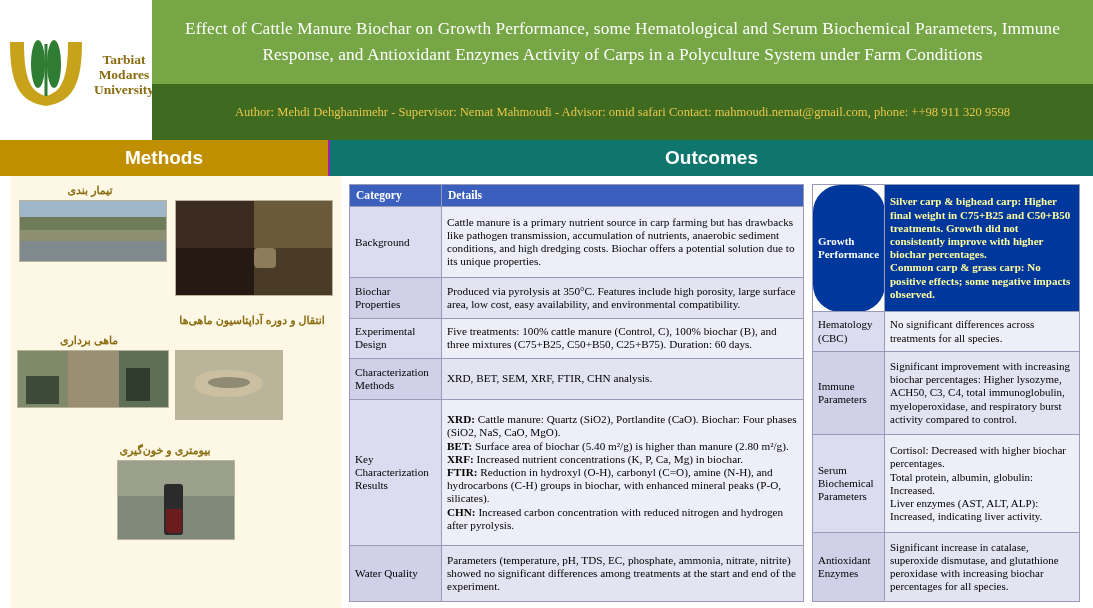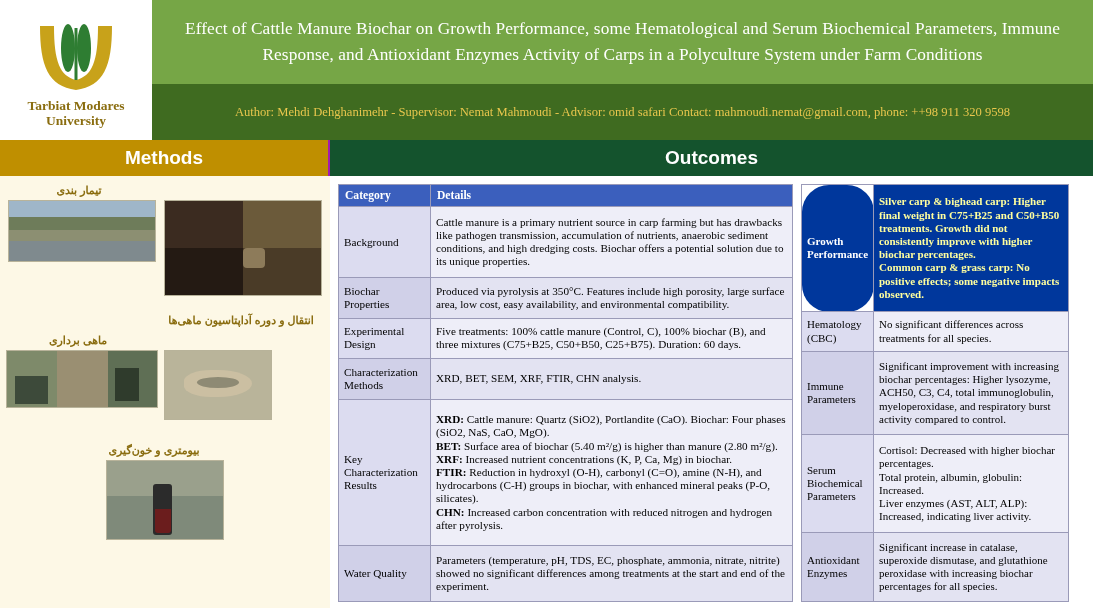--- a/index.html
+++ b/index.html
@@ -20,21 +20,20 @@
   .header {
     display: flex;
     height: 140px;
     width: 100%;
   }
   .logo-box {
     width: 152px;
     min-width: 152px;
     background: #ffffff;
     display: flex;
-    flex-direction: column;
     align-items: center;
     justify-content: center;
     padding-top: 6px;
   }
   .logo-mark {
     width: 96px; height: 78px;
     position: relative;
   }
   .logo-text {
     text-align: center;
@@ -97,21 +96,21 @@
     background: #bf8f00;
     color: #ffffff;
     font-family: "Liberation Sans", sans-serif;
     font-weight: bold;
     font-size: 19px;
     display: flex; align-items: center; justify-content: center;
     border-right: 2px solid #a21caf;
   }
   .sec-outcomes {
     flex: 1;
-    background: #14532d;
+    background: #0f766e;
     color: #ffffff;
     font-family: "Liberation Sans", sans-serif;
     font-weight: bold;
     font-size: 19px;
     display: flex; align-items: center; justify-content: center;
   }
 
   
   .body-row {
     display: flex;
@@ -119,20 +118,21 @@
     width: 100%;
   }
 
   
   .methods-panel {
     width: 330px;
     min-width: 330px;
     background: #fdf8e6;
     position: relative;
     padding: 6px 4px 4px 4px;
+    margin-left: 11px;
   }
   .fa-label {
     text-align: center;
     color: #8a6d10;
     font-family: "Liberation Sans", sans-serif;
     font-size: 11px;
     font-weight: bold;
     direction: rtl;
     margin: 2px 0 3px 0;
   }

